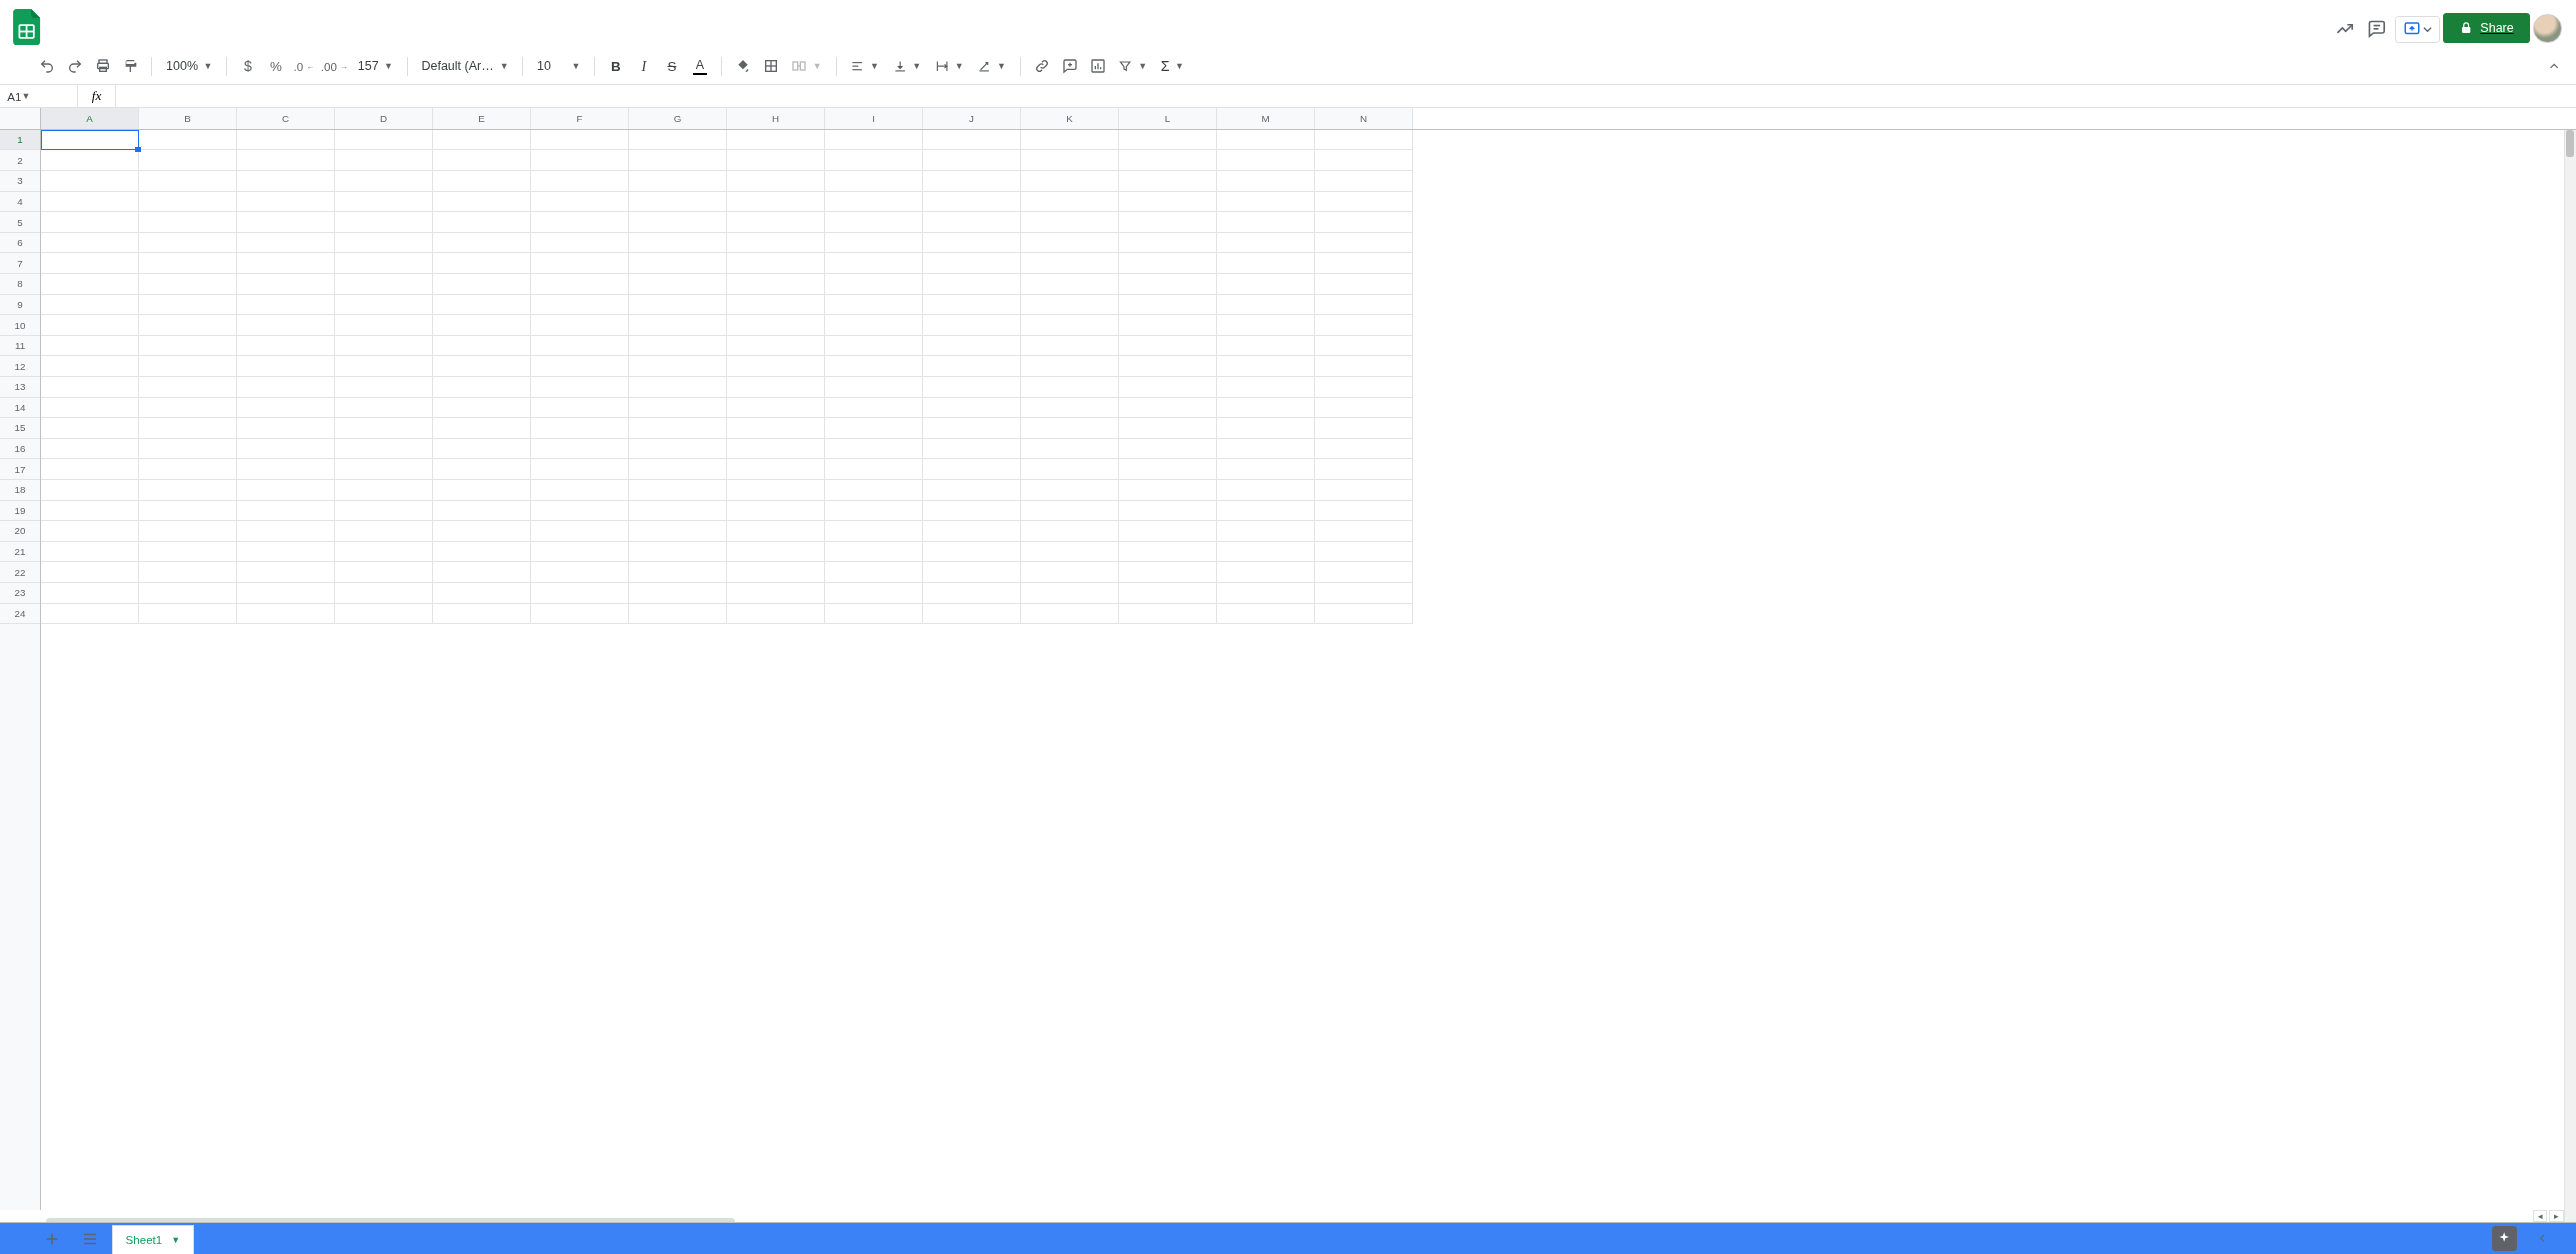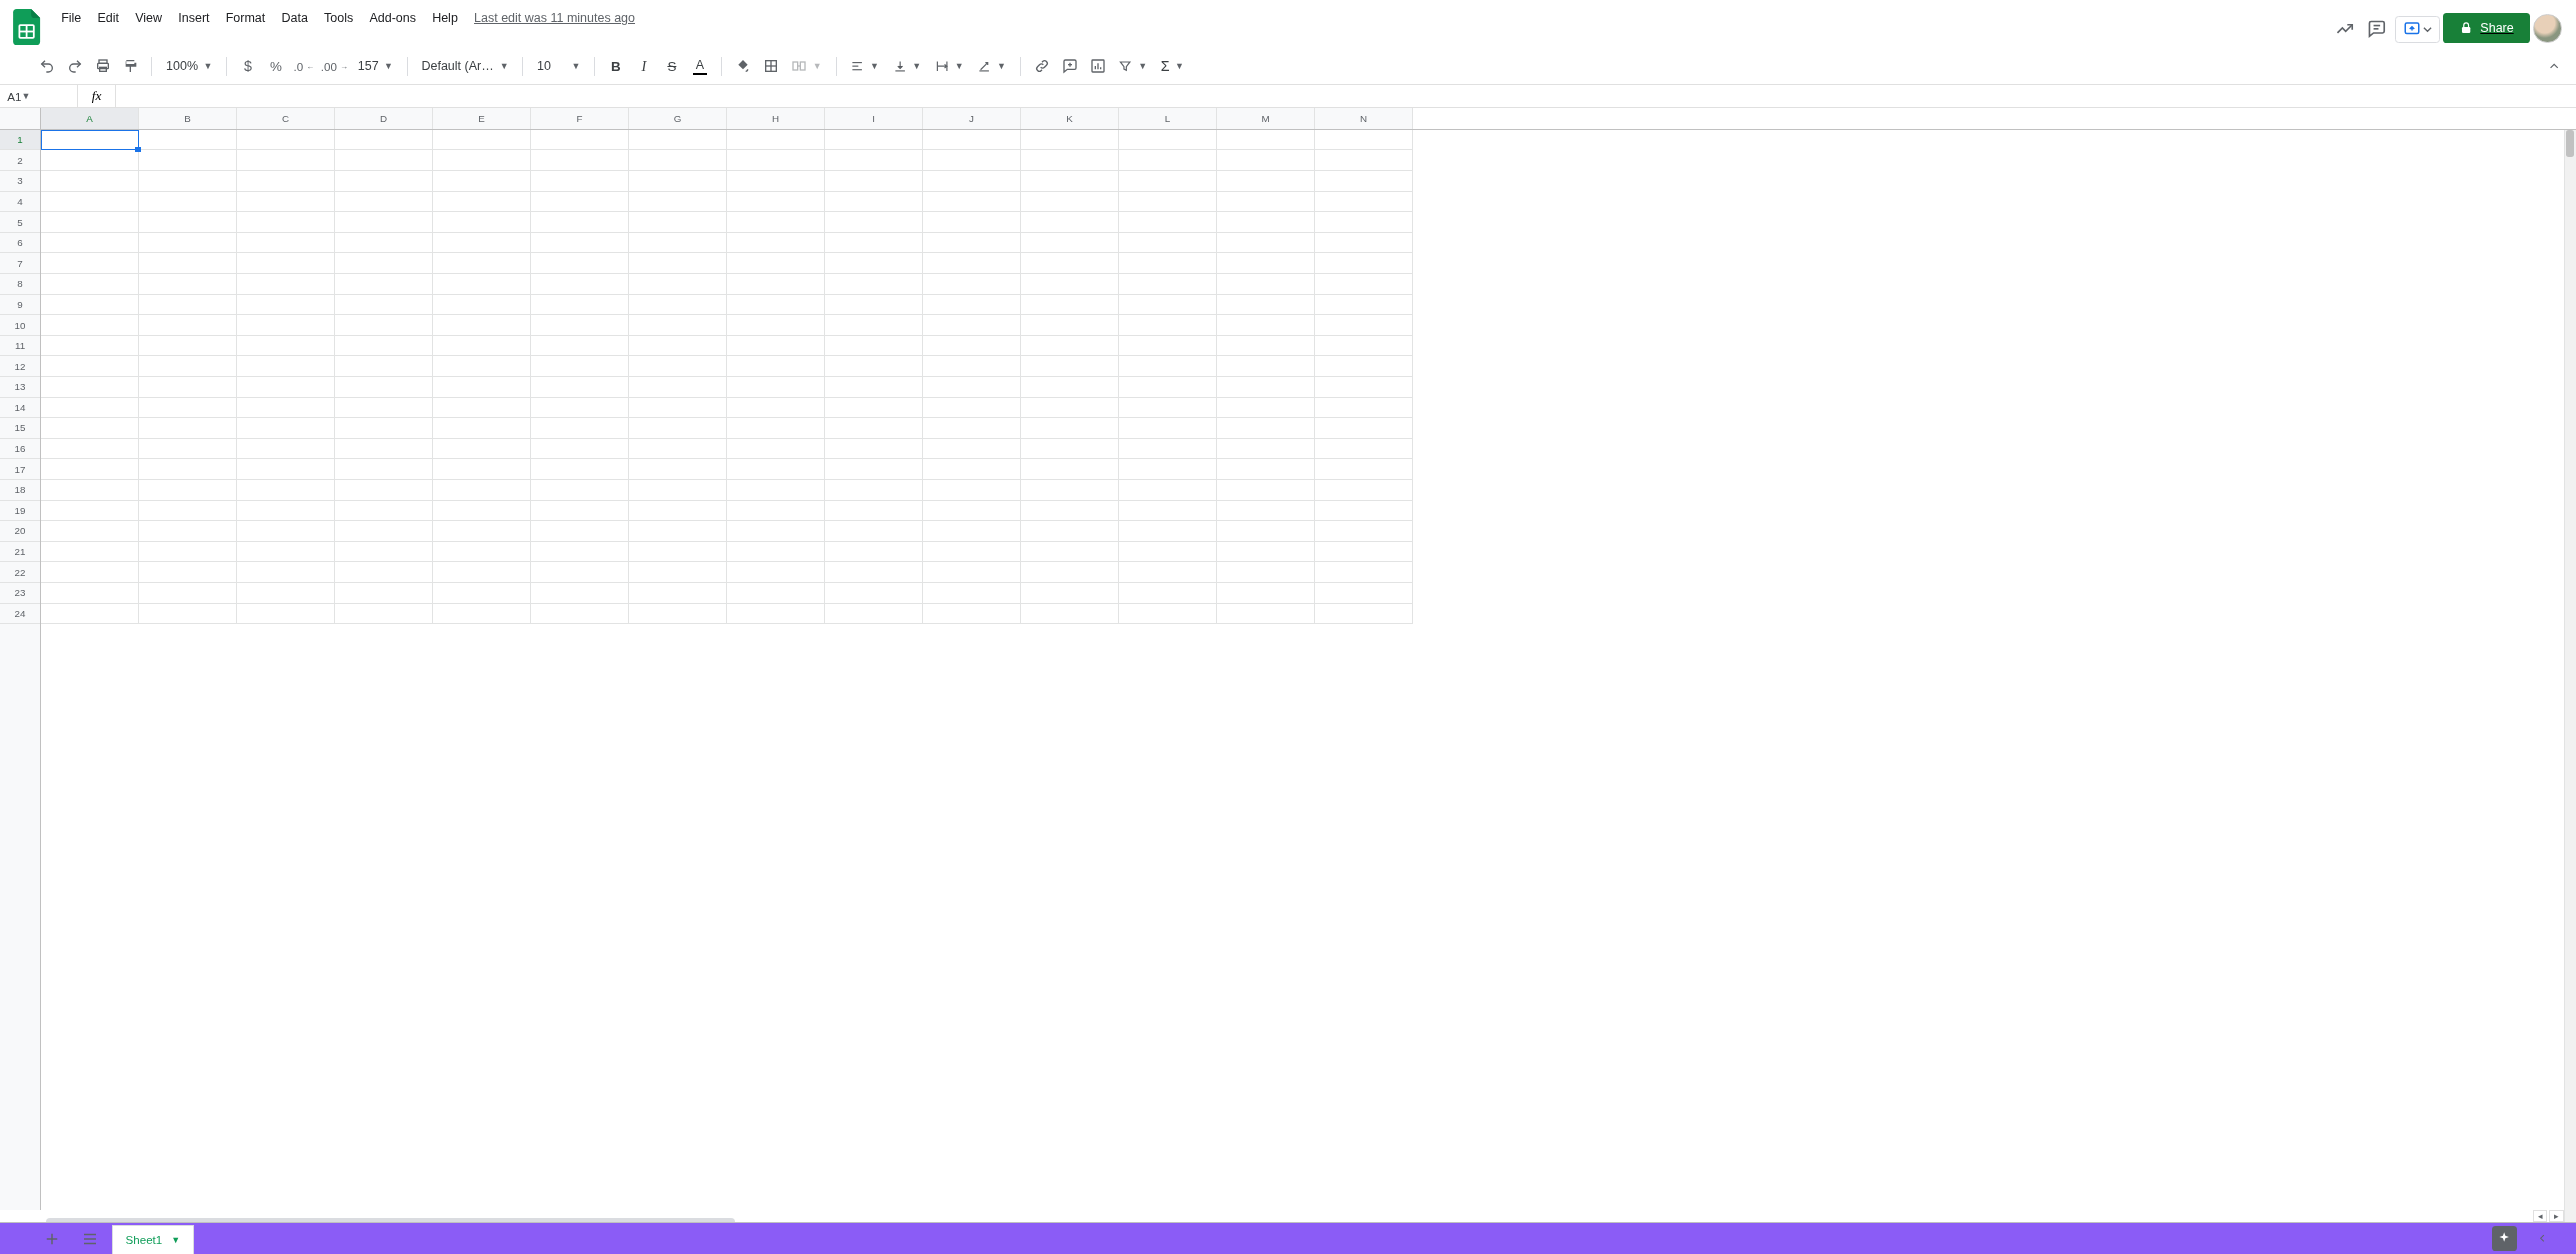--- a/index.html
+++ b/index.html
@@ -98,21 +98,21 @@
   .hscroll-row { display:flex; align-items:center; height:12.5px; }
   .hscroll-spacer { width:41px; }
   .hscroll { flex:1; position:relative; background:#fff; }
   .hscroll-thumb { position:absolute; left:5.4px; top:1.8px; height:8px; width:689px; background:#dadce0; border-radius:4.5px; }
   .hscroll-nav { margin-left:auto; display:flex; gap:1.8px; padding-right:12.5px; }
   .hscroll-nav .arr { width:14.3px; height:12.5px; display:flex; align-items:center; justify-content:center; color:#5f6368; font-size:9px; border:0.9px solid #e0e0e0; cursor:pointer; }
 
   
   .bottom-bar {
     display:flex; align-items:center; height:32px; border-top:0.9px solid var(--border-dark);
-    background: #8b5cf6; padding: 0 18px 0 36px; gap:6px;
+    background: #3b82f6; padding: 0 18px 0 36px; gap:6px;
   }
   .bb-btn { width:32px; height:32px; display:flex; align-items:center; justify-content:center; color:#5f6368; cursor:pointer; }
   .sheet-tab {
     background:#fff; border:0.9px solid #dadce0; border-bottom:none;
     padding: 7.2px 12.5px; display:flex; align-items:center; gap:9px;
     color: var(--sheets-green); font-size:11.6px; font-weight:500; border-radius: 0; cursor:pointer;
     position:relative; top:0.9px;
   }
   .sheet-tab .tb-dd { color: var(--sheets-green); }
   .bottom-right { margin-left:auto; display:flex; align-items:center; gap:12.5px; padding-right:3.6px; }
@@ -129,32 +129,20 @@
     <div class="app-logo">
       <svg width="29" height="36" viewBox="0 0 32 40">
         <path d="M4 0h16l10 10v26a4 4 0 0 1-4 4H4a4 4 0 0 1-4-4V4a4 4 0 0 1 4-4z" fill="#0f9d58"></path>
         <path d="M20 0l10 10H24a4 4 0 0 1-4-4V0z" fill="#087f46"></path>
         <rect x="7" y="18" width="16" height="14" rx="1" fill="none" stroke="#fff" stroke-width="2"></rect>
         <line x1="7" y1="25" x2="23" y2="25" stroke="#fff" stroke-width="2"></line>
         <line x1="15" y1="18" x2="15" y2="32" stroke="#fff" stroke-width="2"></line>
       </svg>
     </div>
     <div class="doc-area">
-      <div class="menu-row">
-        <span class="menu-item">File</span>
-        <span class="menu-item">Edit</span>
-        <span class="menu-item">View</span>
-        <span class="menu-item">Insert</span>
-        <span class="menu-item">Format</span>
-        <span class="menu-item">Data</span>
-        <span class="menu-item">Tools</span>
-        <span class="menu-item">Add-ons</span>
-        <span class="menu-item">Help</span>
-        <span class="last-edit">Last edit was 11 minutes ago</span>
-      </div>
     </div>
     <div class="header-right">
       <span class="hr-icon">
         <svg width="19.7" height="19.7" viewBox="0 0 24 24" fill="none" stroke="#5f6368" stroke-width="2">
             <polyline points="3 17 9 11 13 15 21 7"></polyline>
             <polyline points="15 7 21 7 21 13"></polyline>
           </svg>
       </span>
       <span class="hr-icon">
         <svg width="19.7" height="19.7" viewBox="0 0 24 24" fill="none" stroke="#5f6368" stroke-width="2">

